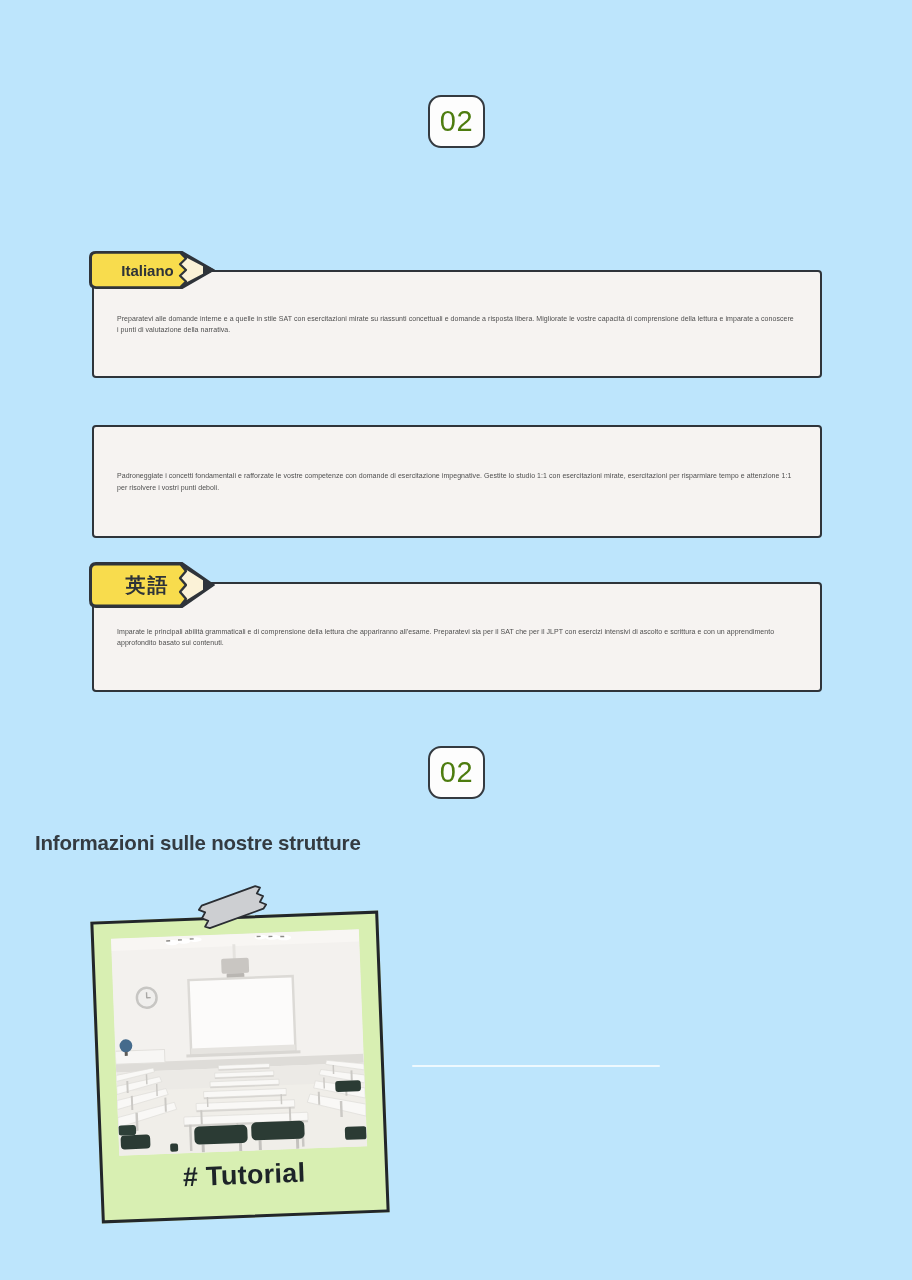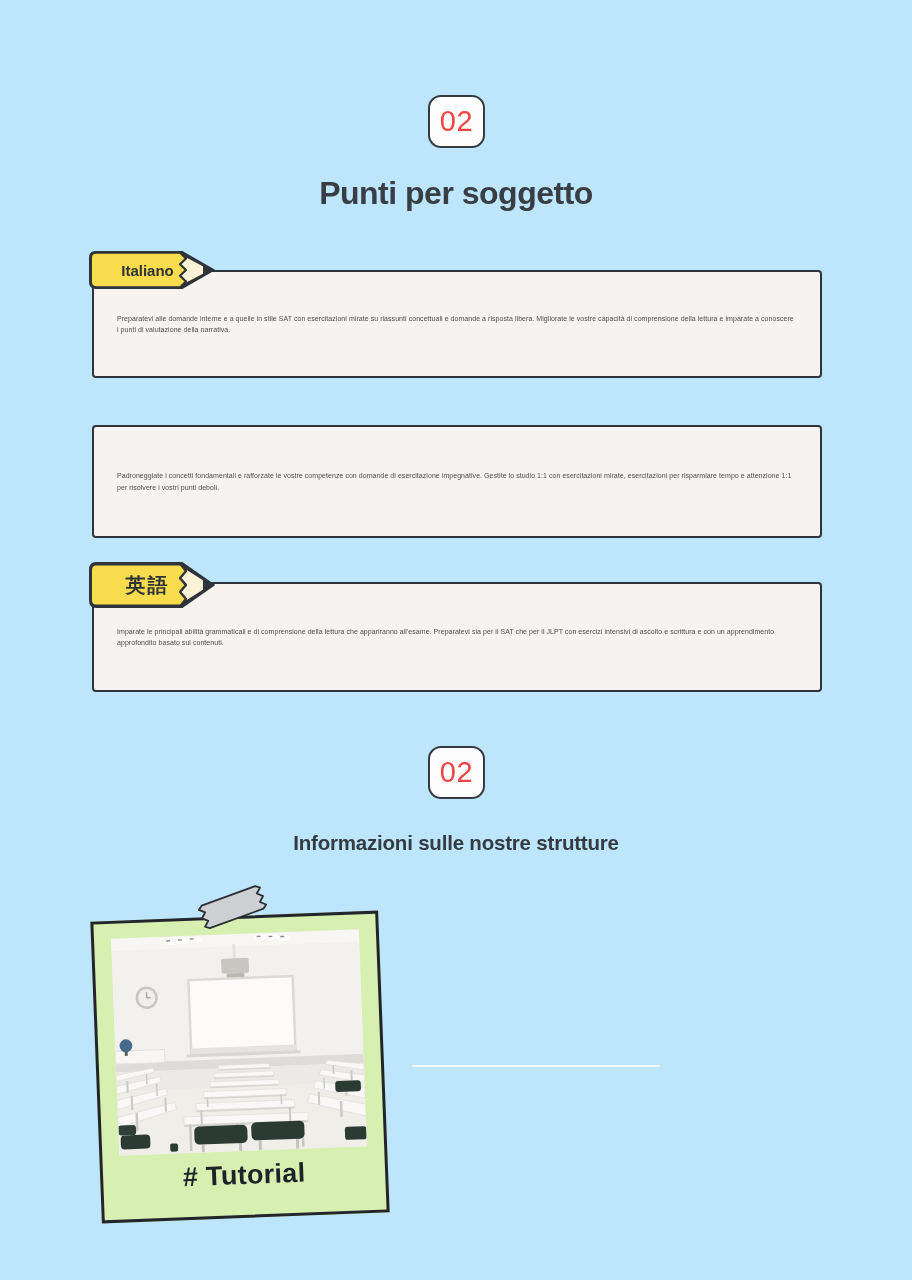--- a/index.html
+++ b/index.html
@@ -7,31 +7,31 @@
   body { font-family:"Liberation Sans", sans-serif; }
   .page {
     position:relative; width:912px; height:1280px;
     background:#BDE5FC; overflow:hidden;
   }
   
   .num-badge {
     position:absolute; left:428px; width:57px; height:53px;
     background:#FDFDFD; border:2.5px solid #343A40; border-radius:13px;
     display:flex; align-items:center; justify-content:center;
-    font-size:29px; font-weight:500; color:#ef4444; letter-spacing:0.5px;
+    font-size:29px; font-weight:500; color:#4d7c0f; letter-spacing:0.5px;
   }
   #badge02 { top:95px; }
   #badge03 { top:746px; }
   .title-main {
     position:absolute; left:0; right:0; top:175px; text-align:center;
     font-size:32px; font-weight:800; color:#383E44; letter-spacing:-0.5px;
   }
   .title-sub {
-    position:absolute; left:0; right:0; top:831px; text-align:center;
-    font-size:20.5px; font-weight:800; color:#343B41; letter-spacing:-0.2px;
+    position:absolute; left:0; right:0; top:831px; text-align:left;
+    font-size:20.5px; font-weight:800; color:#343B41; letter-spacing:-0.2px;padding-left:35px;
   }
   
   .subject {
     position:absolute; left:92px; width:730px;
     background:#F6F3F1; border:2.5px solid #2F343A; border-radius:4px;
   }
   #subject1 { top:270px; height:108px; }
   #subject2 { top:425px; height:113px; }
   #subject3 { top:582px; height:110px; }
   .subject-text {
@@ -80,21 +80,20 @@
   .tape svg { display:block; width:100%; height:100%; }
 </style>
 </head>
 <body>
 
 <div class="page">
 
   <div class="num-badge" id="badge02">
     <span>02</span>
   </div>
-  <h1 class="title-main">Punti per soggetto</h1>
 
   <section class="subject" id="subject1">
     <div class="pencil" id="pencil1">
       <svg viewBox="0 0 126 40" preserveAspectRatio="none">
         <path d="M7,1.5 H93 L123.5,20 L93,38.5 H7 Q1.5,38.5 1.5,33 V7 Q1.5,1.5 7,1.5 Z" fill="#F8DC4D" stroke="#2F343A" stroke-width="3"></path>
         <path d="M92,2.6 L97,8 L91,14 L97,20 L91,26 L97,32 L92,37.4 L123.5,20 Z" fill="#FBF2D7" stroke="#2F343A" stroke-width="2.2" stroke-linejoin="round"></path>
         <path d="M114,15.2 L123.5,20 L114,24.8 Z" fill="#2F343A"></path>
       </svg>
       <span class="pencil-text">Italiano</span>
     </div>

